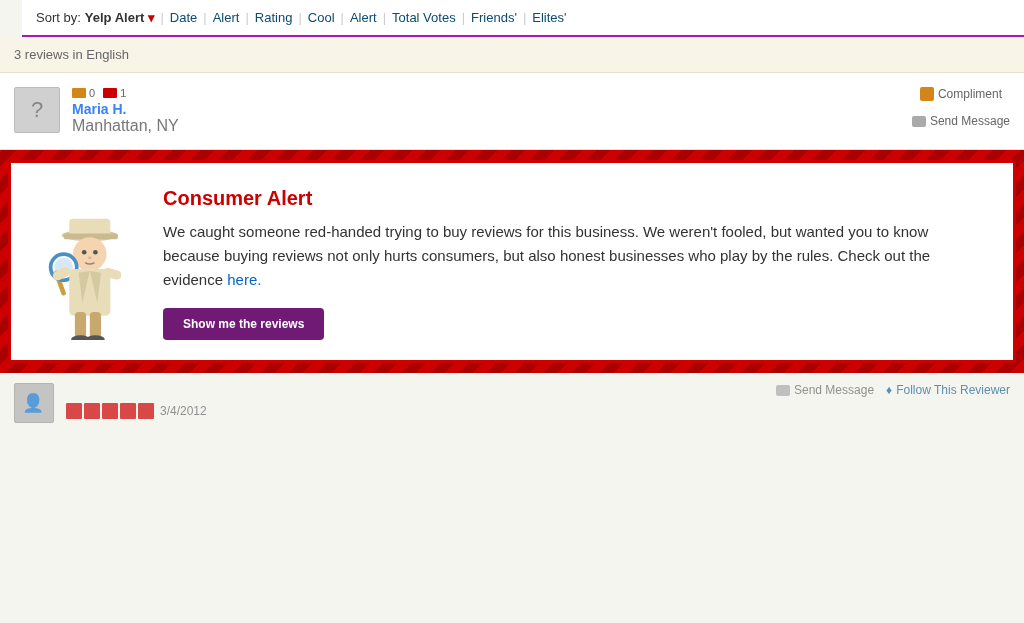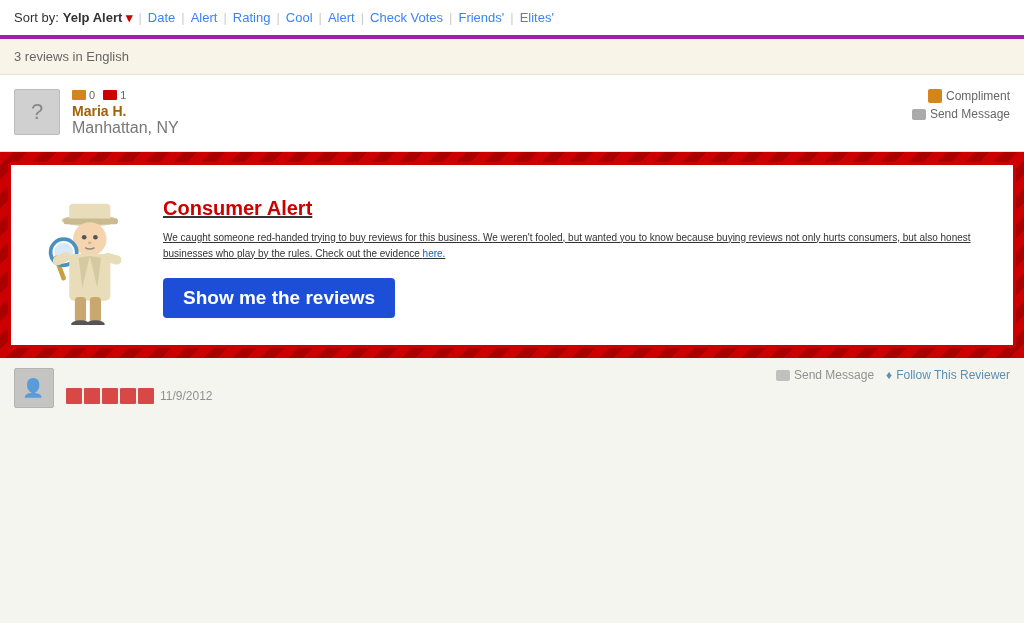--- a/index.html
+++ b/index.html
@@ -6,27 +6,28 @@
     body {
       font-family: Arial, Helvetica, sans-serif;
       font-size: 13px;
       background: #f5f5f0;
       color: #333;
     }
 
     
     .sort-bar {
       background: #fff;
-      border-bottom: 4px solid #a21caf;
+      border-bottom: 2px solid #a21caf;
       padding: 10px 14px;
       font-size: 13px;
       color: #666;
       display: flex;
       align-items: center;
       gap: 0;
+      margin-left: 22px;
     }
     .sort-label {
       color: #333;
       font-weight: normal;
       margin-right: 4px;
     }
     .sort-active {
       font-weight: bold;
       color: #333;
     }
@@ -41,21 +42,21 @@
     .sort-links {
       display: flex;
       gap: 0;
       align-items: center;
     }
     .sort-sep {
       color: #ccc;
       margin: 0 6px;
     }
     .sort-link {
-      color: #3b82f6;
+      color: #0c4a6e;
       text-decoration: none;
       cursor: pointer;
     }
 
     
     .reviews-count-bar {
       background: #f9f4e8;
       border-bottom: 1px solid #e8e0c8;
       padding: 10px 14px;
       font-size: 13px;
@@ -90,21 +91,21 @@
       color: #888;
       flex-shrink: 0;
       border-radius: 2px;
     }
 
     .reviewer-info {
       flex: 1;
     }
 
     .reviewer-name {
-      color: #a16207;
+      color: #3b82f6;
       font-weight: bold;
       font-size: 14px;
       text-decoration: none;
     }
     .reviewer-location {
       color: #777;
       font-size: 16px;
     }
     .reviewer-stats {
       display: flex;
@@ -132,22 +133,22 @@
       border-radius: 1px;
       display: inline-block;
     }
 
     .review-actions {
       position: absolute;
       top: 14px;
       right: 14px;
       display: flex;
       flex-direction: column;
-      align-items: flex-end;
-      gap: 4px;
+      align-items: center;
+      gap: 13px;
     }
     .action-link {
       color: #666;
       font-size: 12px;
       text-decoration: none;
       display: flex;
       align-items: center;
       gap: 4px;
       cursor: pointer;
     }
@@ -183,22 +184,21 @@
       position: relative;
     }
 
     .consumer-alert-box {
       background: #fff;
       border: 3px solid #cc0000;
       border-radius: 3px;
       padding: 20px 24px 20px 16px;
       display: flex;
       gap: 16px;
-      align-items: center;
-      text-decoration: underline;
+      align-items: flex-end;
     }
 
     .alert-detective {
       flex-shrink: 0;
       width: 120px;
       height: 140px;
       display: flex;
       align-items: flex-end;
       justify-content: center;
       position: relative;
@@ -217,38 +217,38 @@
 
     .alert-title {
       color: #cc0000;
       font-size: 20px;
       font-weight: bold;
       margin-bottom: 10px;
     }
 
     .alert-text {
       color: #333;
-      font-size: 10px;
+      font-size: 15px;
       line-height: 1.6;
       margin-bottom: 16px;
     }
 
     .alert-link {
       color: #0066cc;
       text-decoration: none;
       cursor: pointer;
     }
 
     .show-reviews-btn {
-      background: #1d4ed8;
+      background: #701a75;
       color: #fff;
       border: none;
       border-radius: 4px;
       padding: 9px 20px;
-      font-size: 19px;
+      font-size: 12px;
       font-weight: bold;
       cursor: pointer;
       display: inline-block;
       text-decoration: none;
     }
 
     
     .review-item-partial {
       background: #f5f5f0;
       padding: 10px 14px;
@@ -322,21 +322,21 @@
     <a class="sort-link">Date</a>
     <span class="sort-sep"> | </span>
     <a class="sort-link">Alert</a>
     <span class="sort-sep"> | </span>
     <a class="sort-link">Rating</a>
     <span class="sort-sep"> | </span>
     <a class="sort-link">Cool</a>
     <span class="sort-sep"> | </span>
     <a class="sort-link">Alert</a>
     <span class="sort-sep"> | </span>
-    <a class="sort-link">Check Votes</a>
+    <a class="sort-link">Total Votes</a>
     <span class="sort-sep"> | </span>
     <a class="sort-link">Friends'</a>
     <span class="sort-sep"> | </span>
     <a class="sort-link">Elites'</a>
   </div>
 </div>
 
 <div class="reviews-count-bar">
   <span>3 reviews in English</span>
 </div>
@@ -439,18 +439,18 @@
         </a>
       </div>
       <div class="stars-row">
         <div class="stars">
           <span class="star"></span>
           <span class="star"></span>
           <span class="star"></span>
           <span class="star"></span>
           <span class="star"></span>
         </div>
-        <span class="review-date">11/9/2012</span>
+        <span class="review-date">3/4/2012</span>
       </div>
     </div>
   </div>
 
 </div>
 
 </body></html>

